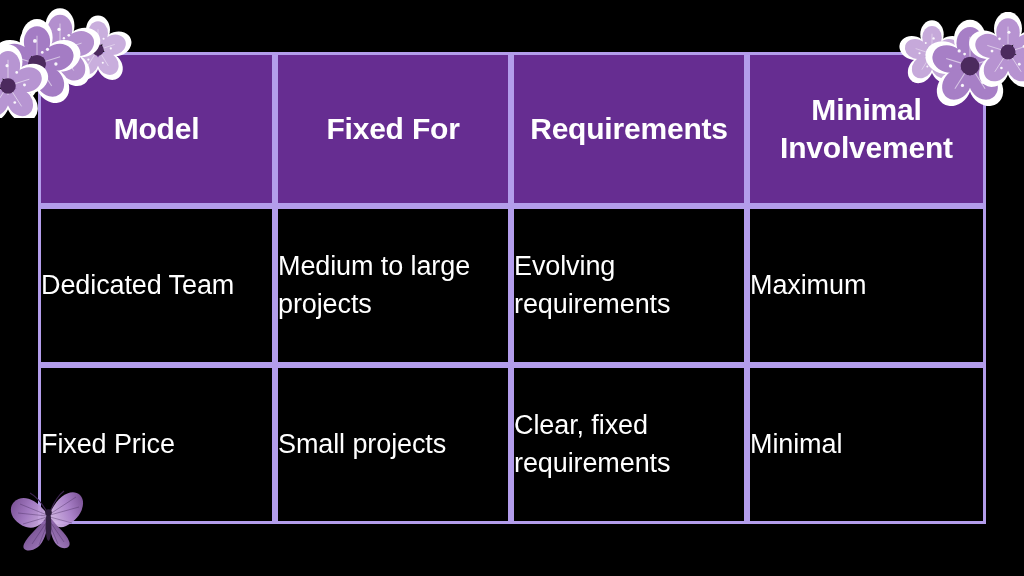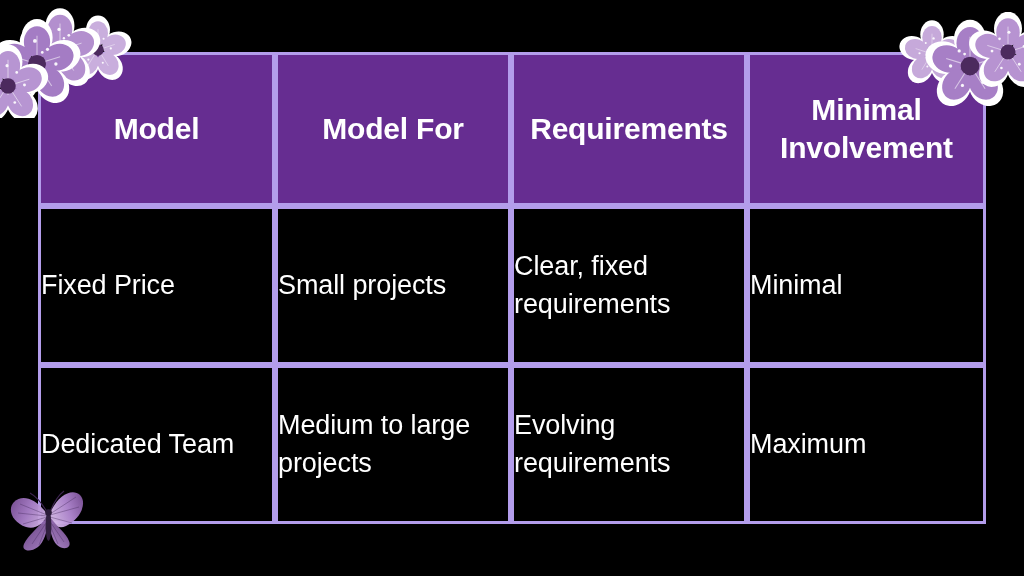--- a/index.html
+++ b/index.html
@@ -103,37 +103,37 @@
   <table id="comparison-table">
     <colgroup>
       <col class="col-model">
       <col class="col-bestfor">
       <col class="col-requirements">
       <col class="col-involvement">
     </colgroup>
     <thead>
       <tr>
         <th class="head-cell">Model</th>
-        <th class="head-cell">Model For</th>
+        <th class="head-cell">Fixed For</th>
         <th class="head-cell">Requirements</th>
         <th class="head-cell">Minimal Involvement</th>
       </tr>
     </thead>
     <tbody>
       <tr>
+        <td class="body-cell">Dedicated Team</td>
+        <td class="body-cell">Medium to large projects</td>
+        <td class="body-cell">Evolving requirements</td>
+        <td class="body-cell">Maximum</td>
+      </tr>
+      <tr>
         <td class="body-cell">Fixed Price</td>
         <td class="body-cell">Small projects</td>
         <td class="body-cell">Clear, fixed requirements</td>
         <td class="body-cell">Minimal</td>
-      </tr>
-      <tr>
-        <td class="body-cell">Dedicated Team</td>
-        <td class="body-cell">Medium to large projects</td>
-        <td class="body-cell">Evolving requirements</td>
-        <td class="body-cell">Maximum</td>
       </tr>
     </tbody>
   </table>
 
   <svg class="decor" id="flowers-top-left" viewBox="0 0 146 112">
     <defs>
       <g id="flowerShape">
         <g>
           <ellipse cx="0" cy="-21" rx="12.5" ry="15"></ellipse>
           <ellipse cx="20" cy="-6.5" rx="12.5" ry="15" transform="rotate(72 20 -6.5)"></ellipse>

